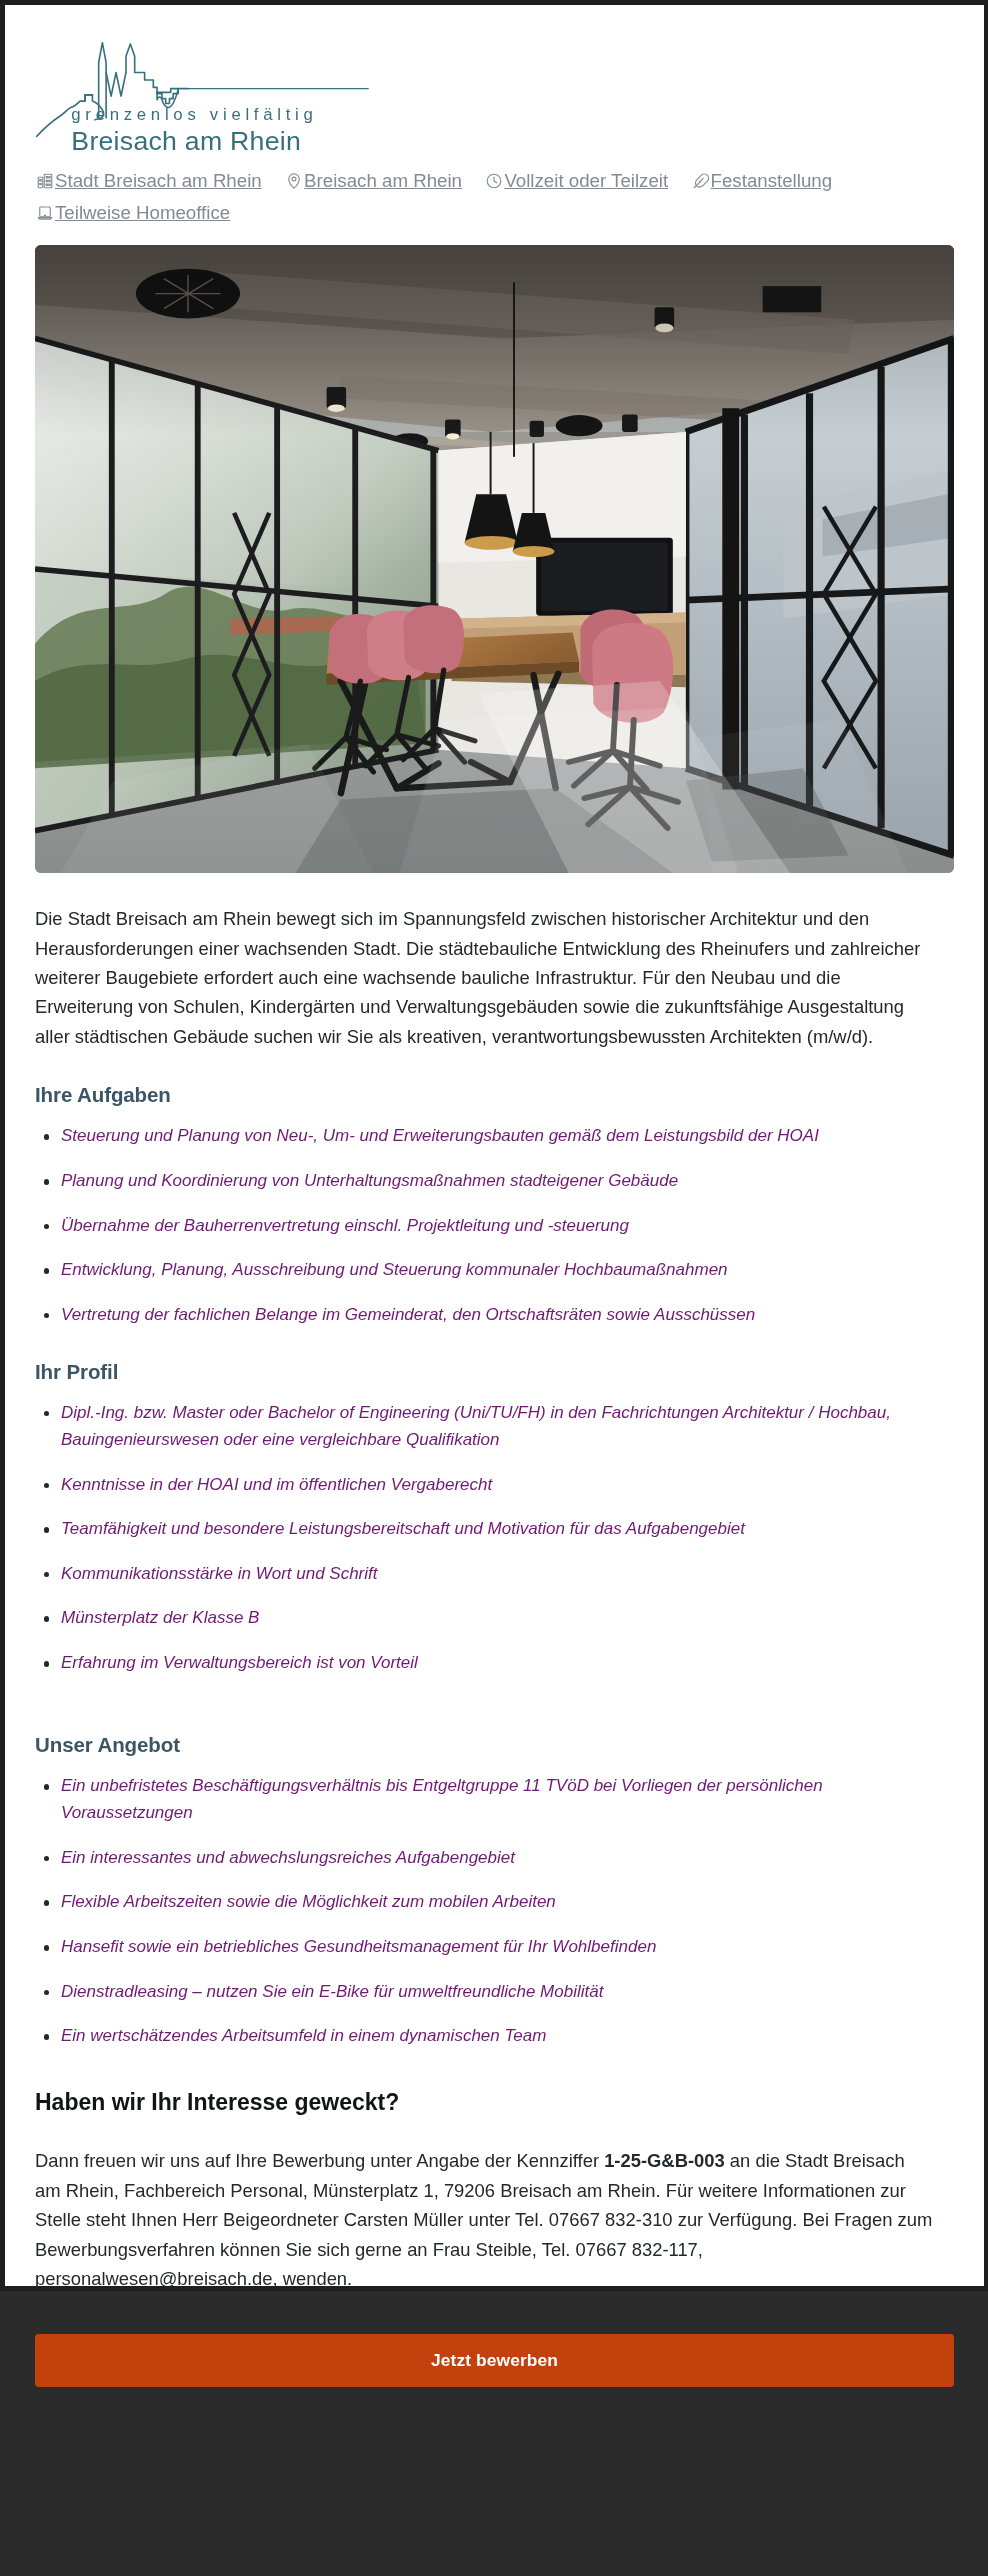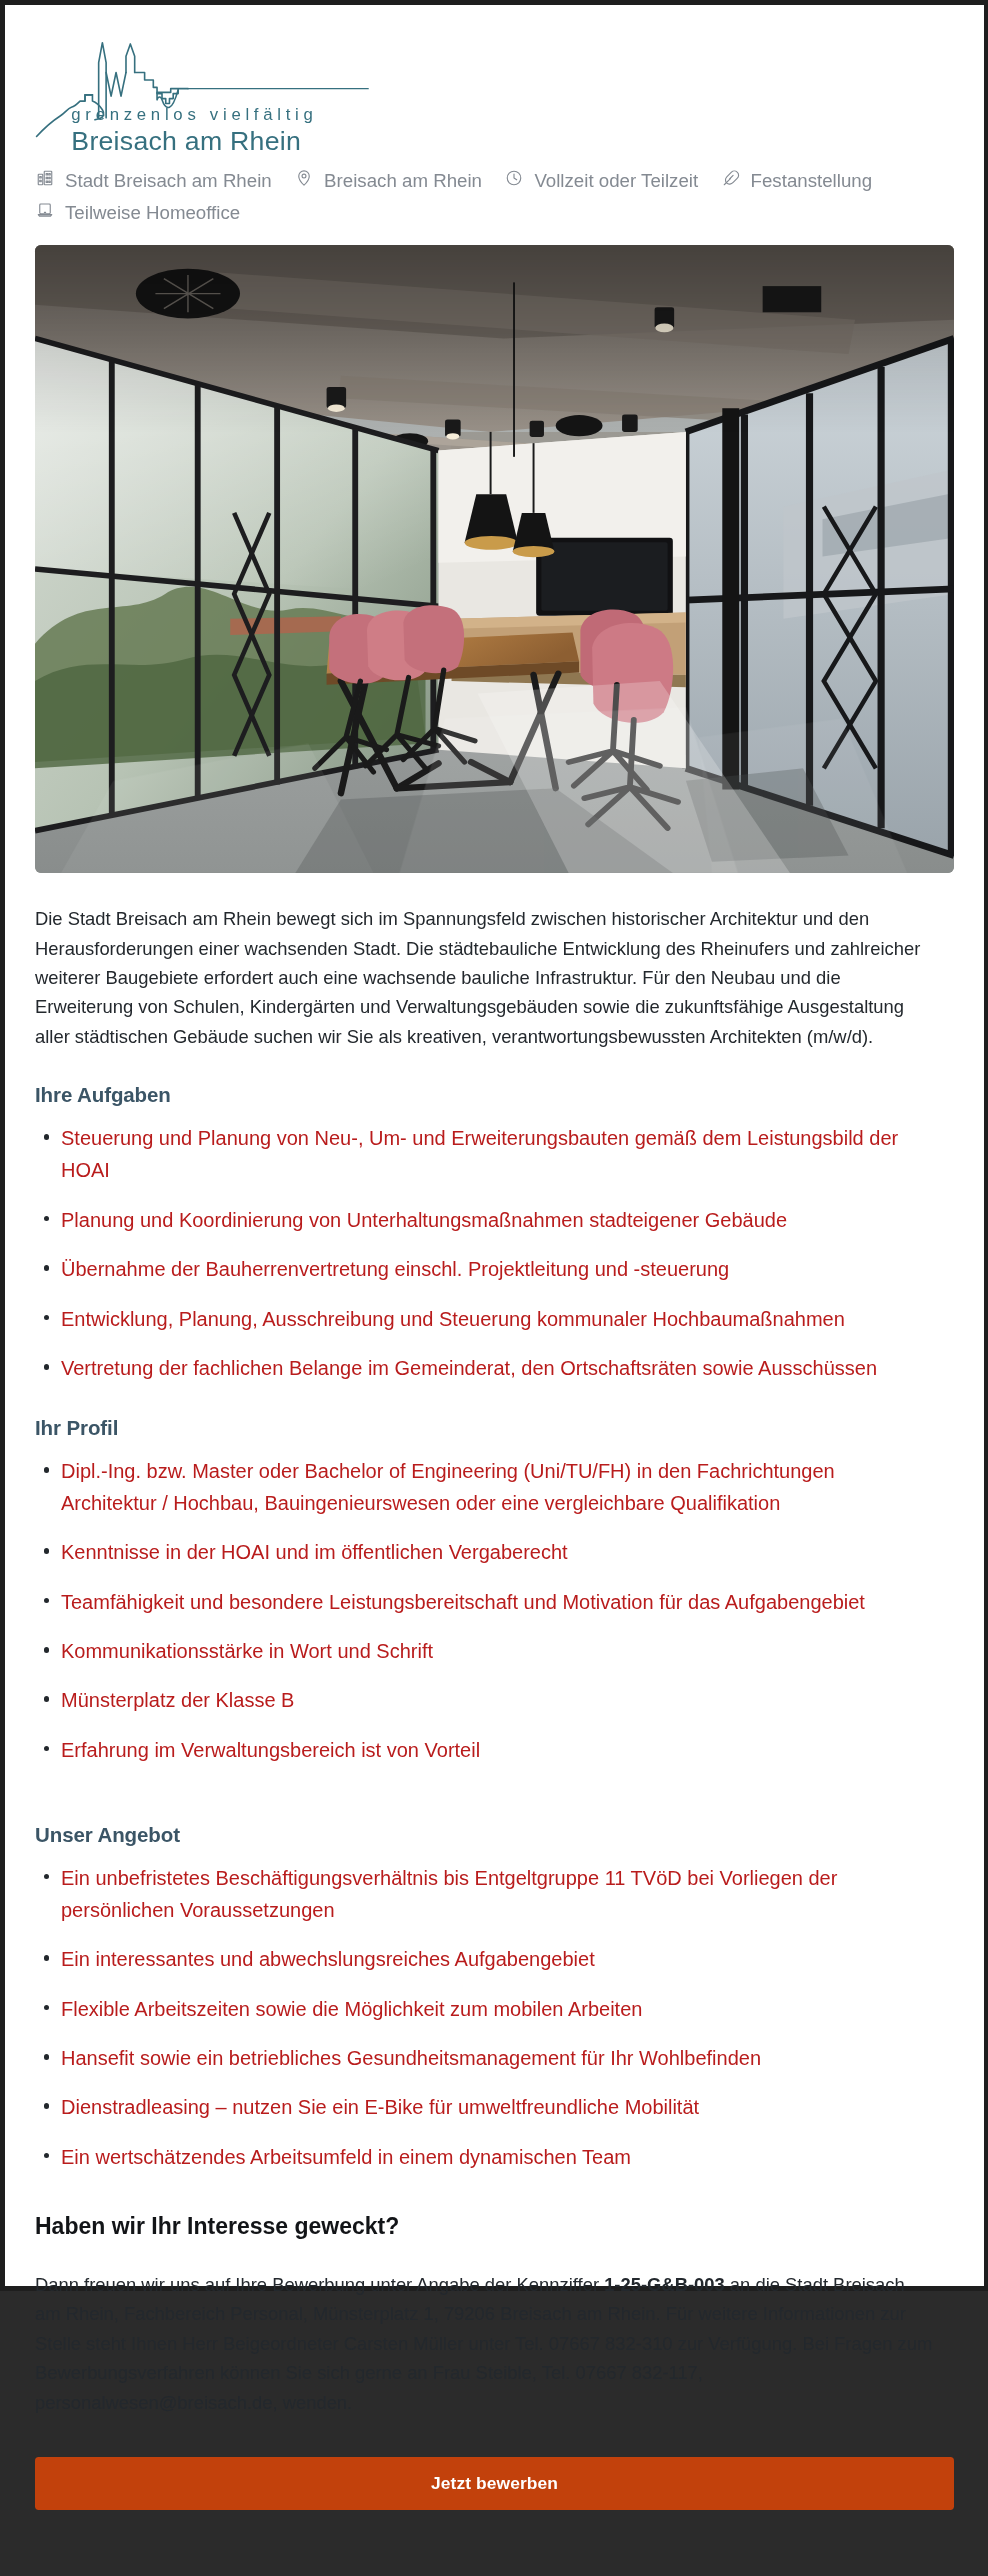--- a/index.html
+++ b/index.html
@@ -53,23 +53,24 @@
     display: flex;
     flex-wrap: wrap;
     align-items: center;
     gap: 5px 22.4px;
     color: #848a92;
     font-size: 18.7px;
     line-height: 1.42;
   }
   .meta-item {
     display: inline-flex;
-    align-items: flex-start;
-    gap: 10px;
+    align-items: center;
+    gap: 0;
     white-space: nowrap;
+    text-decoration: underline;
   }
   .meta-item .mi-icon {
     display: inline-flex;
     align-items: center;
     justify-content: center;
     width: 20px;
     height: 20px;
     flex: 0 0 20px;
   }
   .meta-item .mi-icon svg { display: block; }
@@ -108,24 +109,25 @@
 
   ul.bullets {
     list-style: none;
     margin: 0;
     padding: 0;
   }
   ul.bullets li {
     position: relative;
     padding-left: 26px;
     margin: 0 0 17.4px 0;
-    font-size: 20px;
+    font-size: 17px;
     line-height: 1.60;
-    color: #b91c1c;
+    color: #701a75;
     max-width: 896px;
+    font-style: italic;
   }
   ul.bullets li::before {
     content: "";
     position: absolute;
     left: 8.7px;
     top: 12px;
     width: 5.6px;
     height: 5.6px;
     border-radius: 50%;
     background: #23282d;

